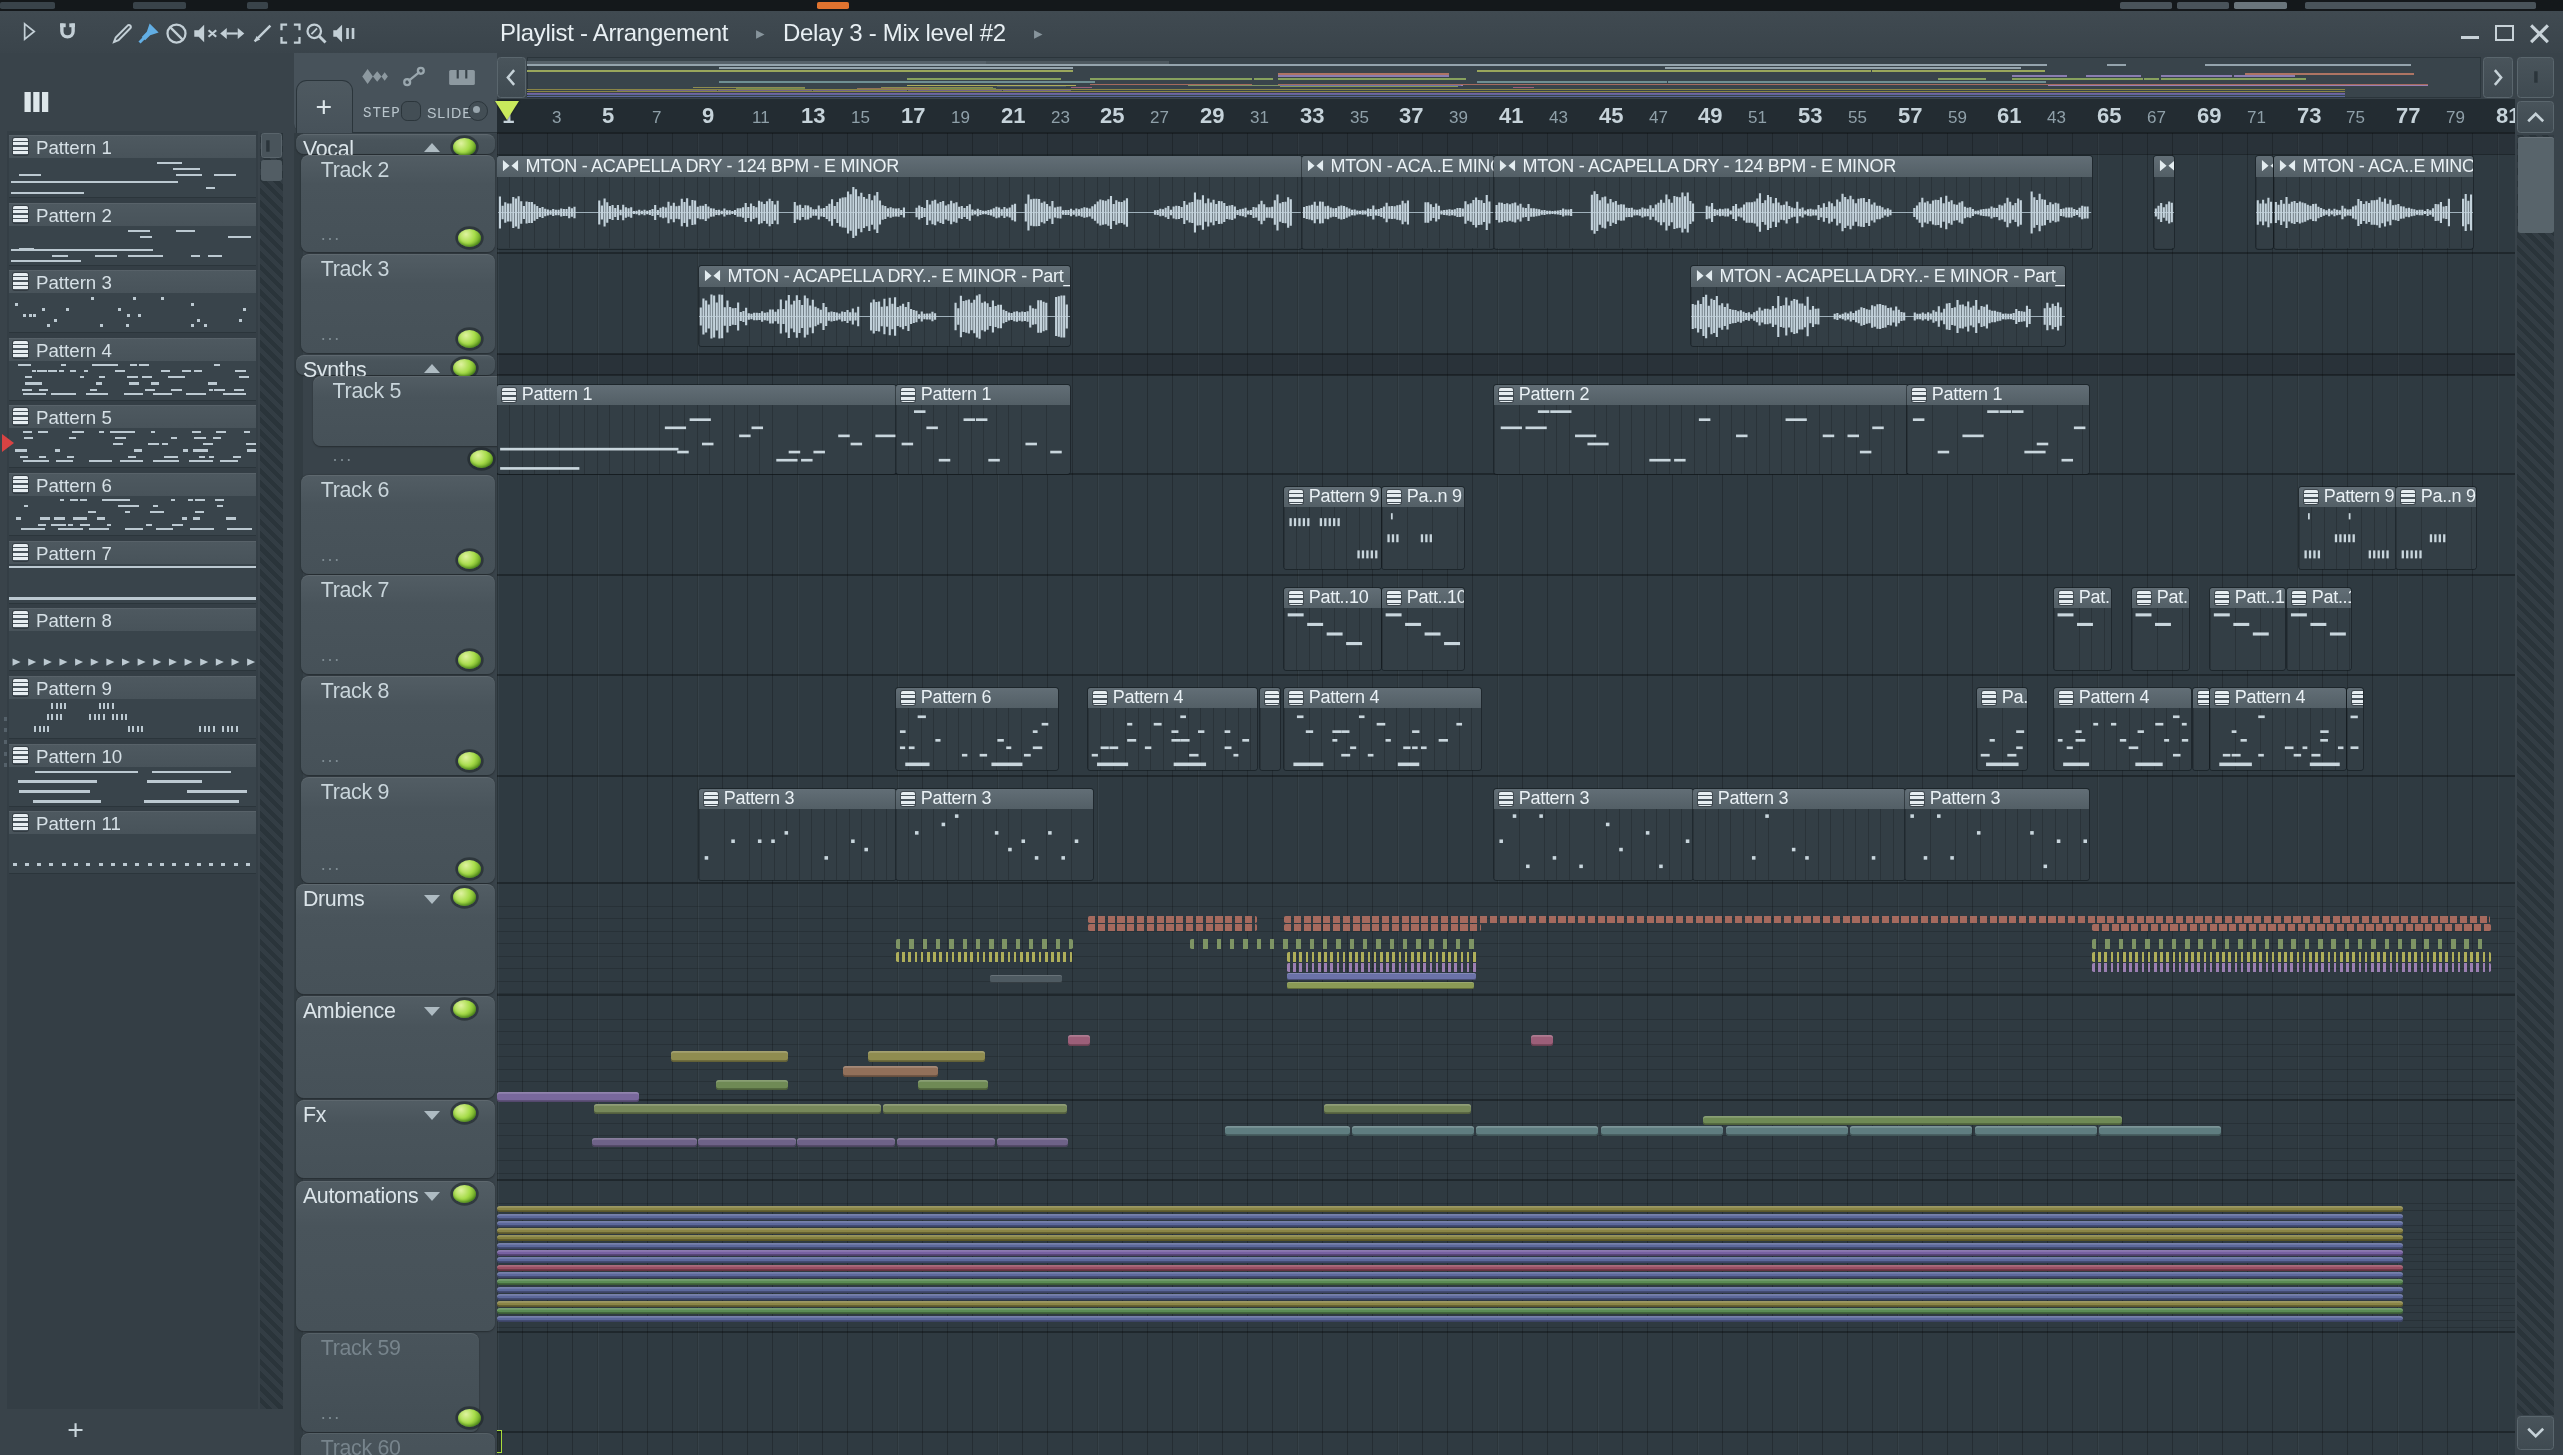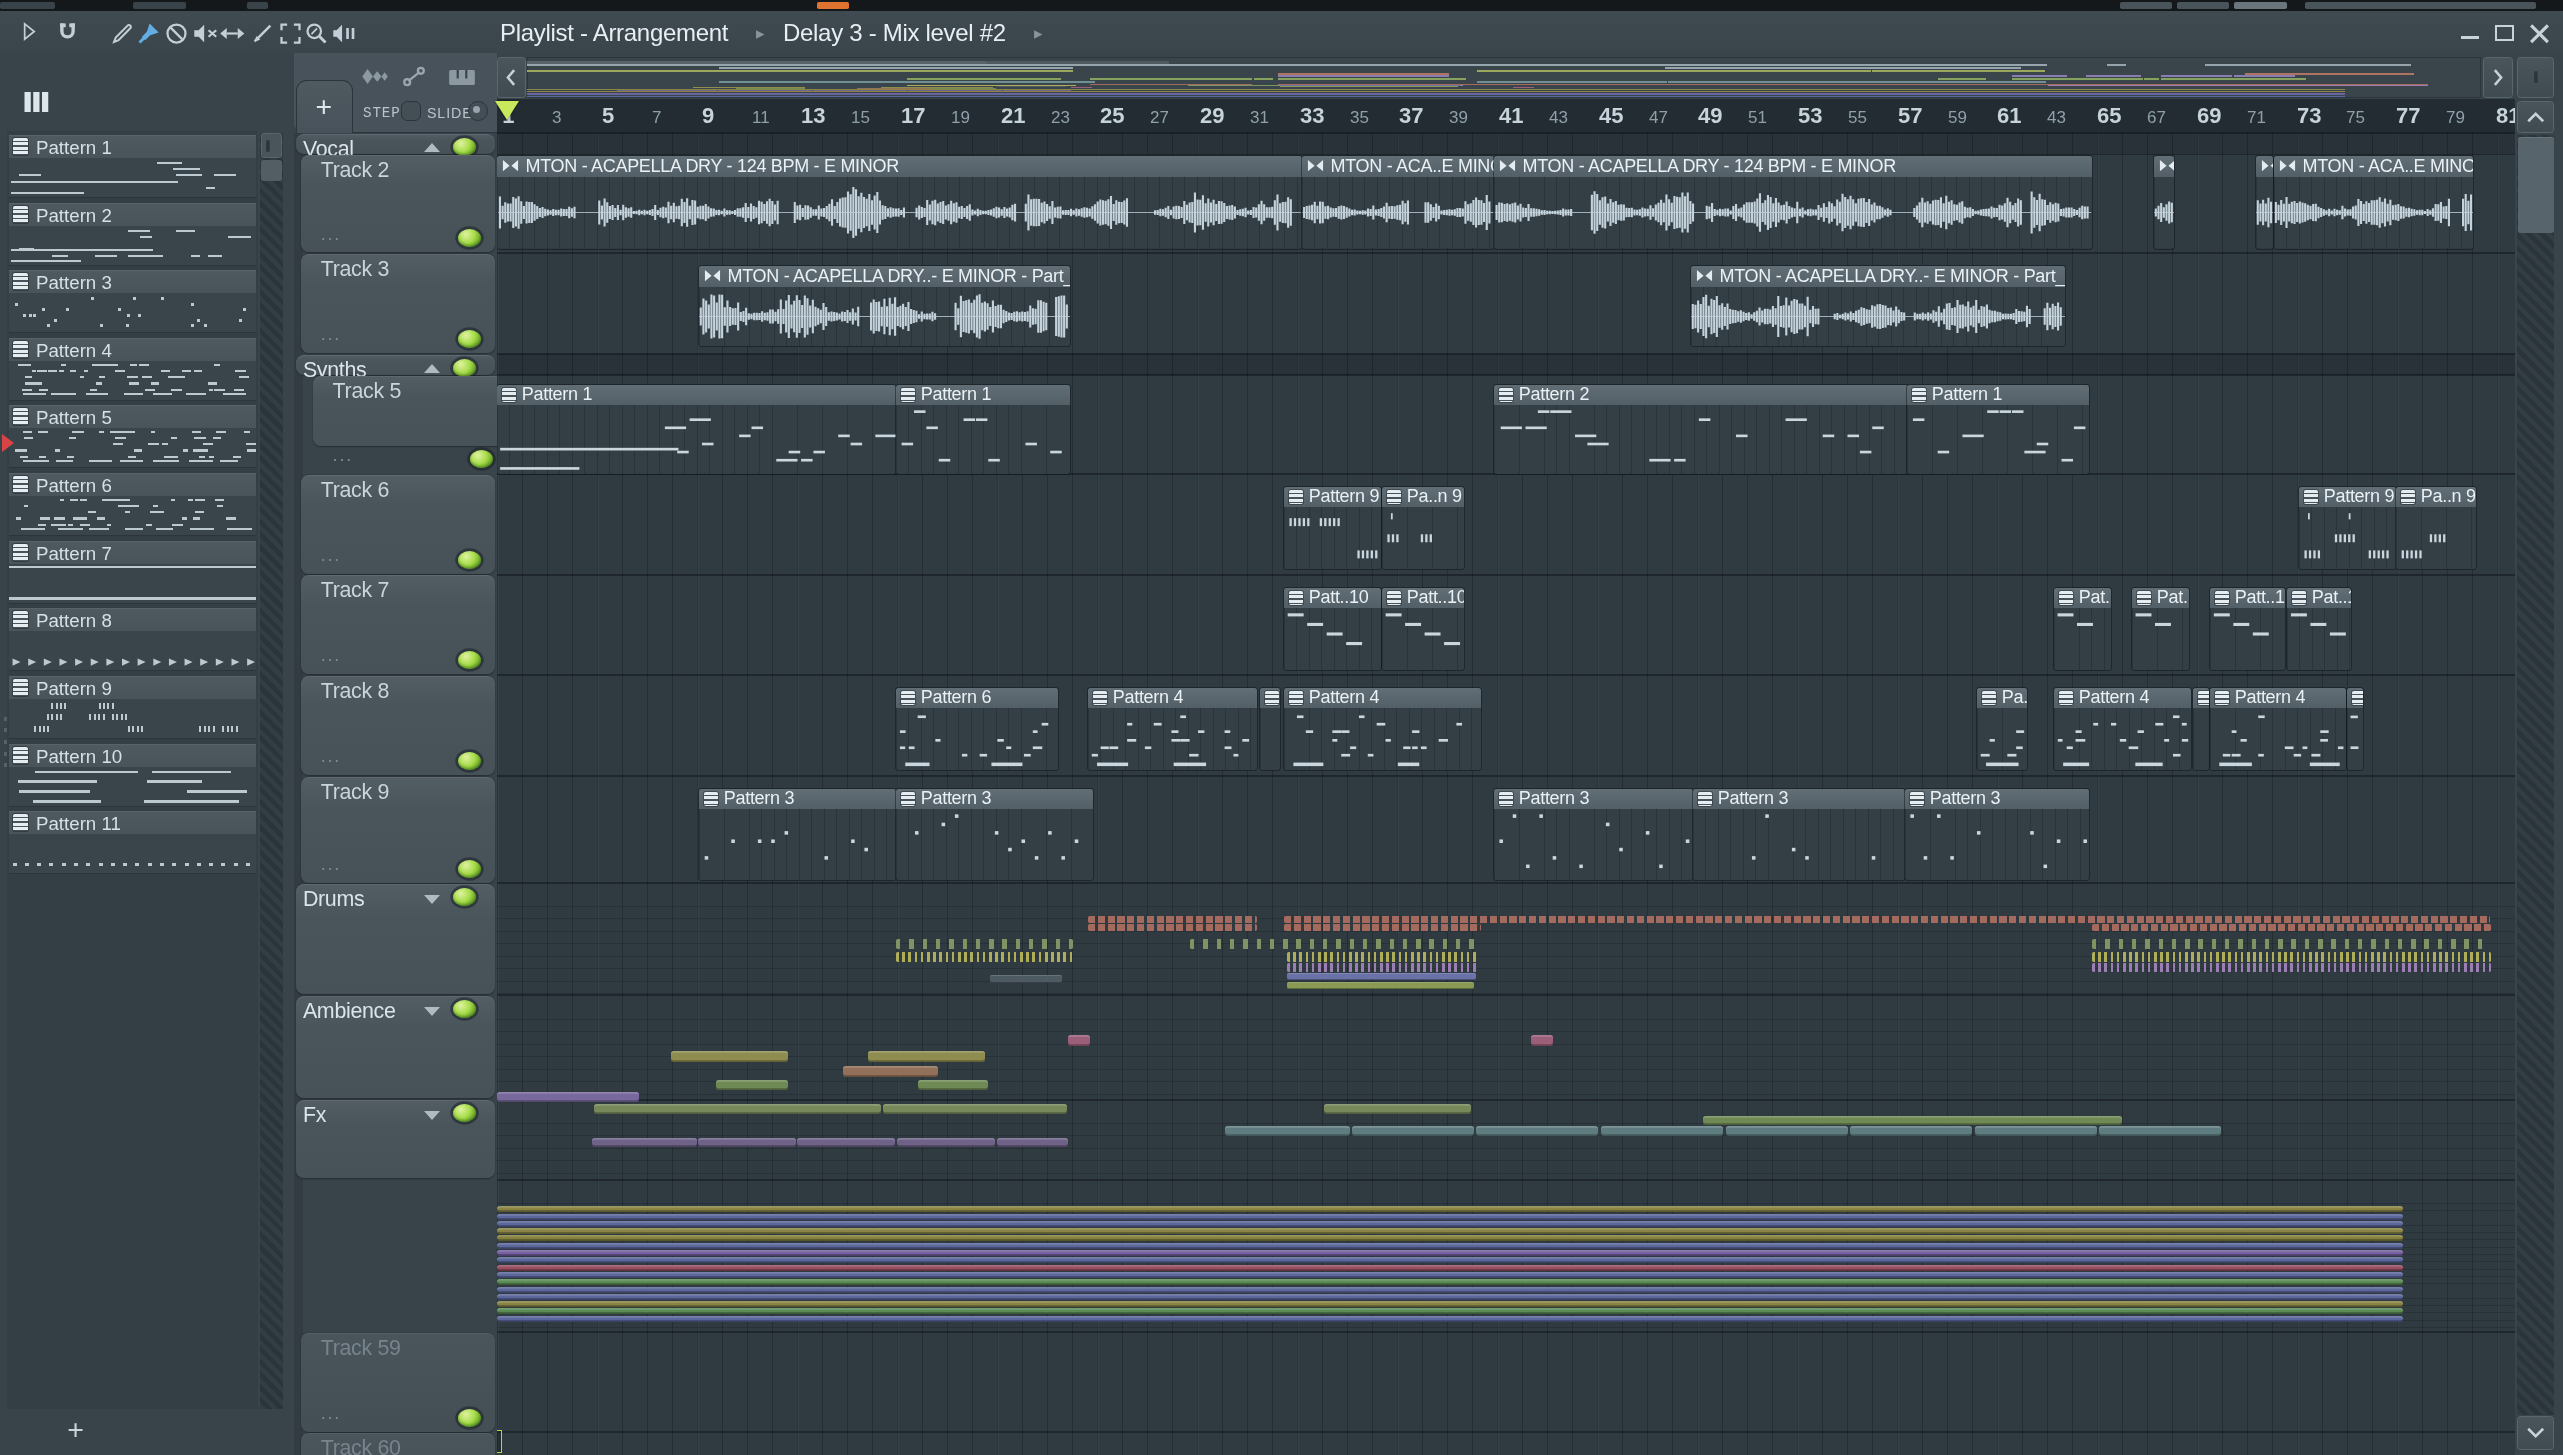--- a/index.html
+++ b/index.html
@@ -644,21 +644,26 @@
       <div class="plate" style="position: absolute; left: 1.8px; top: 831px; width: 199px; height: 110px;">
         <div class="txt" style="position: absolute; left: 7.1px; top: 2.7px; font-size: 21.4px; color: rgb(219, 228, 233); letter-spacing: -0.3px;">Drums</div>
         <div style="position: absolute; left: 128px; top: 10.7px; width: 0px; height: 0px; border-left: 8px solid transparent; border-right: 8px solid transparent; border-top: 9.8px solid rgb(174, 187, 194);"></div>
         <div class="led" style="position: absolute; left: 157px; top: 4.4px; width: 23px; height: 18px;"></div>
       </div>
       <div class="plate" style="position: absolute; left: 1.8px; top: 1047px; width: 199px; height: 78px;">
         <div class="txt" style="position: absolute; left: 7.1px; top: 2.7px; font-size: 21.4px; color: rgb(219, 228, 233); letter-spacing: -0.3px;">Fx</div>
         <div style="position: absolute; left: 128px; top: 10.7px; width: 0px; height: 0px; border-left: 8px solid transparent; border-right: 8px solid transparent; border-top: 9.8px solid rgb(174, 187, 194);"></div>
         <div class="led" style="position: absolute; left: 157px; top: 4.4px; width: 23px; height: 18px;"></div>
       </div>
-      <div class="plate" style="position: absolute; left: 7.1px; top: 1280px; width: 194px; height: 99px; background: linear-gradient(rgb(73, 84, 91), rgb(67, 78, 85));">
+      <div class="plate" style="position: absolute; left: 1.8px; top: 1128px; width: 199px; height: 150px;">
+        <div class="txt" style="position: absolute; left: 7.1px; top: 2.7px; font-size: 21.4px; color: rgb(219, 228, 233); letter-spacing: -0.3px;">Automations</div>
+        <div style="position: absolute; left: 128px; top: 10.7px; width: 0px; height: 0px; border-left: 8px solid transparent; border-right: 8px solid transparent; border-top: 9.8px solid rgb(174, 187, 194);"></div>
+        <div class="led" style="position: absolute; left: 157px; top: 4.4px; width: 23px; height: 18px;"></div>
+      </div>
+      <div class="plate" style="position: absolute; left: 7.1px; top: 1280px; width: 178px; height: 99px; background: linear-gradient(rgb(73, 84, 91), rgb(67, 78, 85));">
         <div class="txt" style="position: absolute; left: 19.6px; top: 2.7px; font-size: 21.4px; color: rgb(119, 132, 140); letter-spacing: -0.3px;">Track 59</div>
         <div class="led" style="position: absolute; left: 157px; top: 76px; width: 23px; height: 18px;"></div>
         <div class="txt" style="position: absolute; left: 19.6px; top: 70px; font-size: 18px; color: rgb(126, 139, 146); letter-spacing: 1.8px;">...</div>
       </div>
       <div class="plate" style="position: absolute; left: 7.1px; top: 1380px; width: 194px; height: 99px; background: linear-gradient(rgb(73, 84, 91), rgb(67, 78, 85));">
         <div class="txt" style="position: absolute; left: 19.6px; top: 2.7px; font-size: 21.4px; color: rgb(119, 132, 140); letter-spacing: -0.3px;">Track 60</div>
       </div>
     </div>
   <div id="playlist" class="abs" style="left: 497px; top: 53px; width: 2018px; height: 1403px; background: rgb(47, 58, 65);">
       <div style="position: absolute; left: 0px; top: 0px; width: 2018px; height: 46px; background: rgb(57, 67, 74);"></div>

